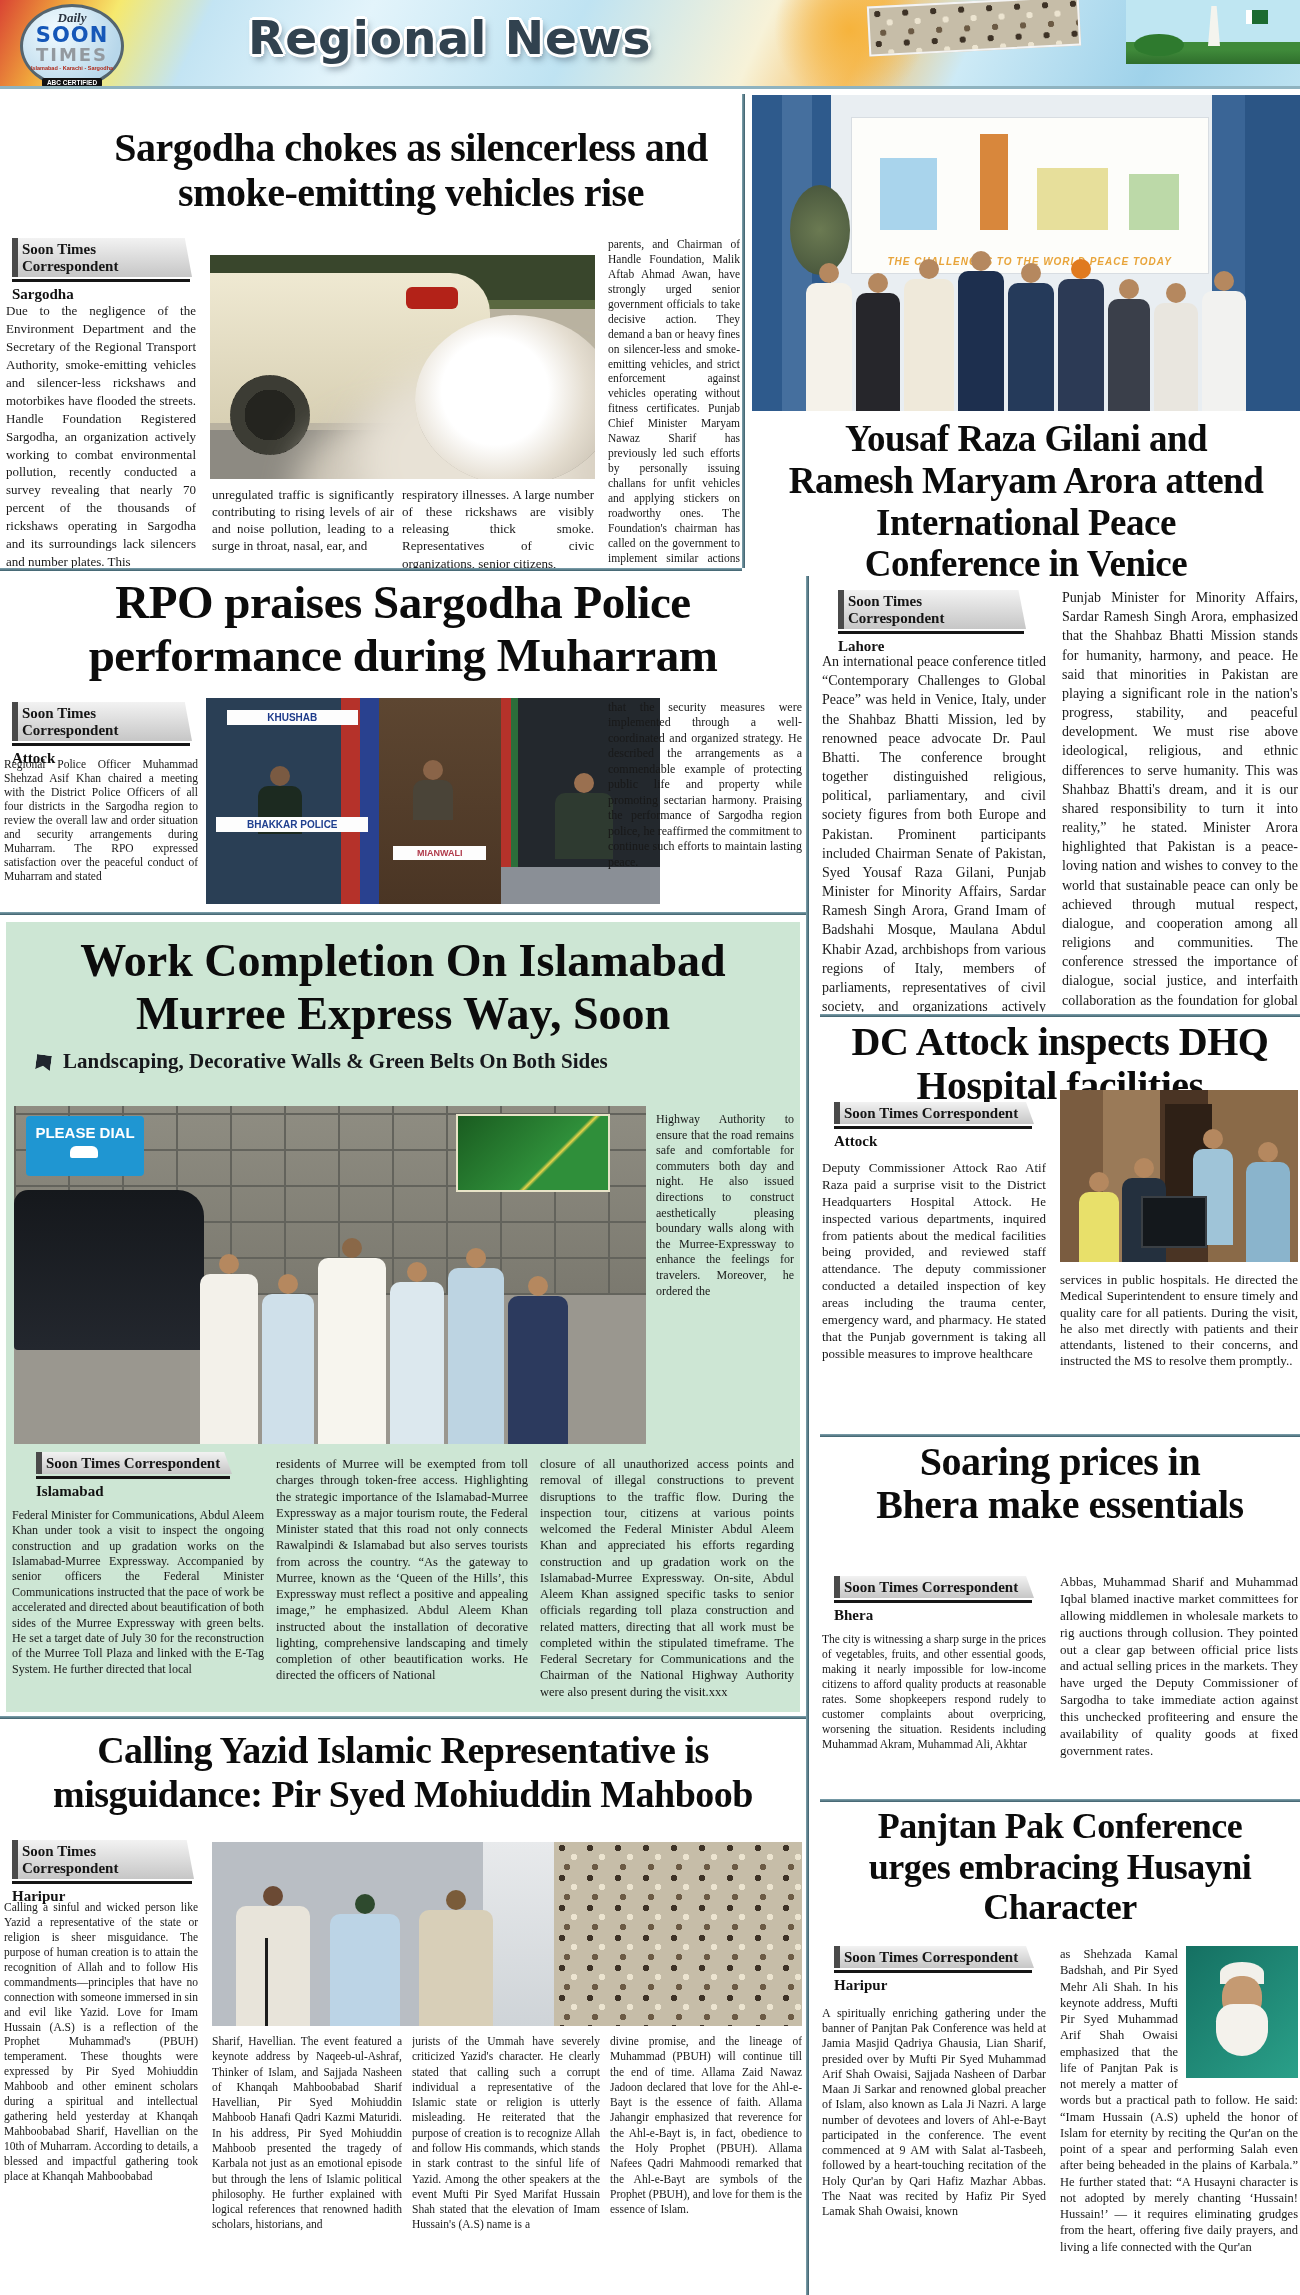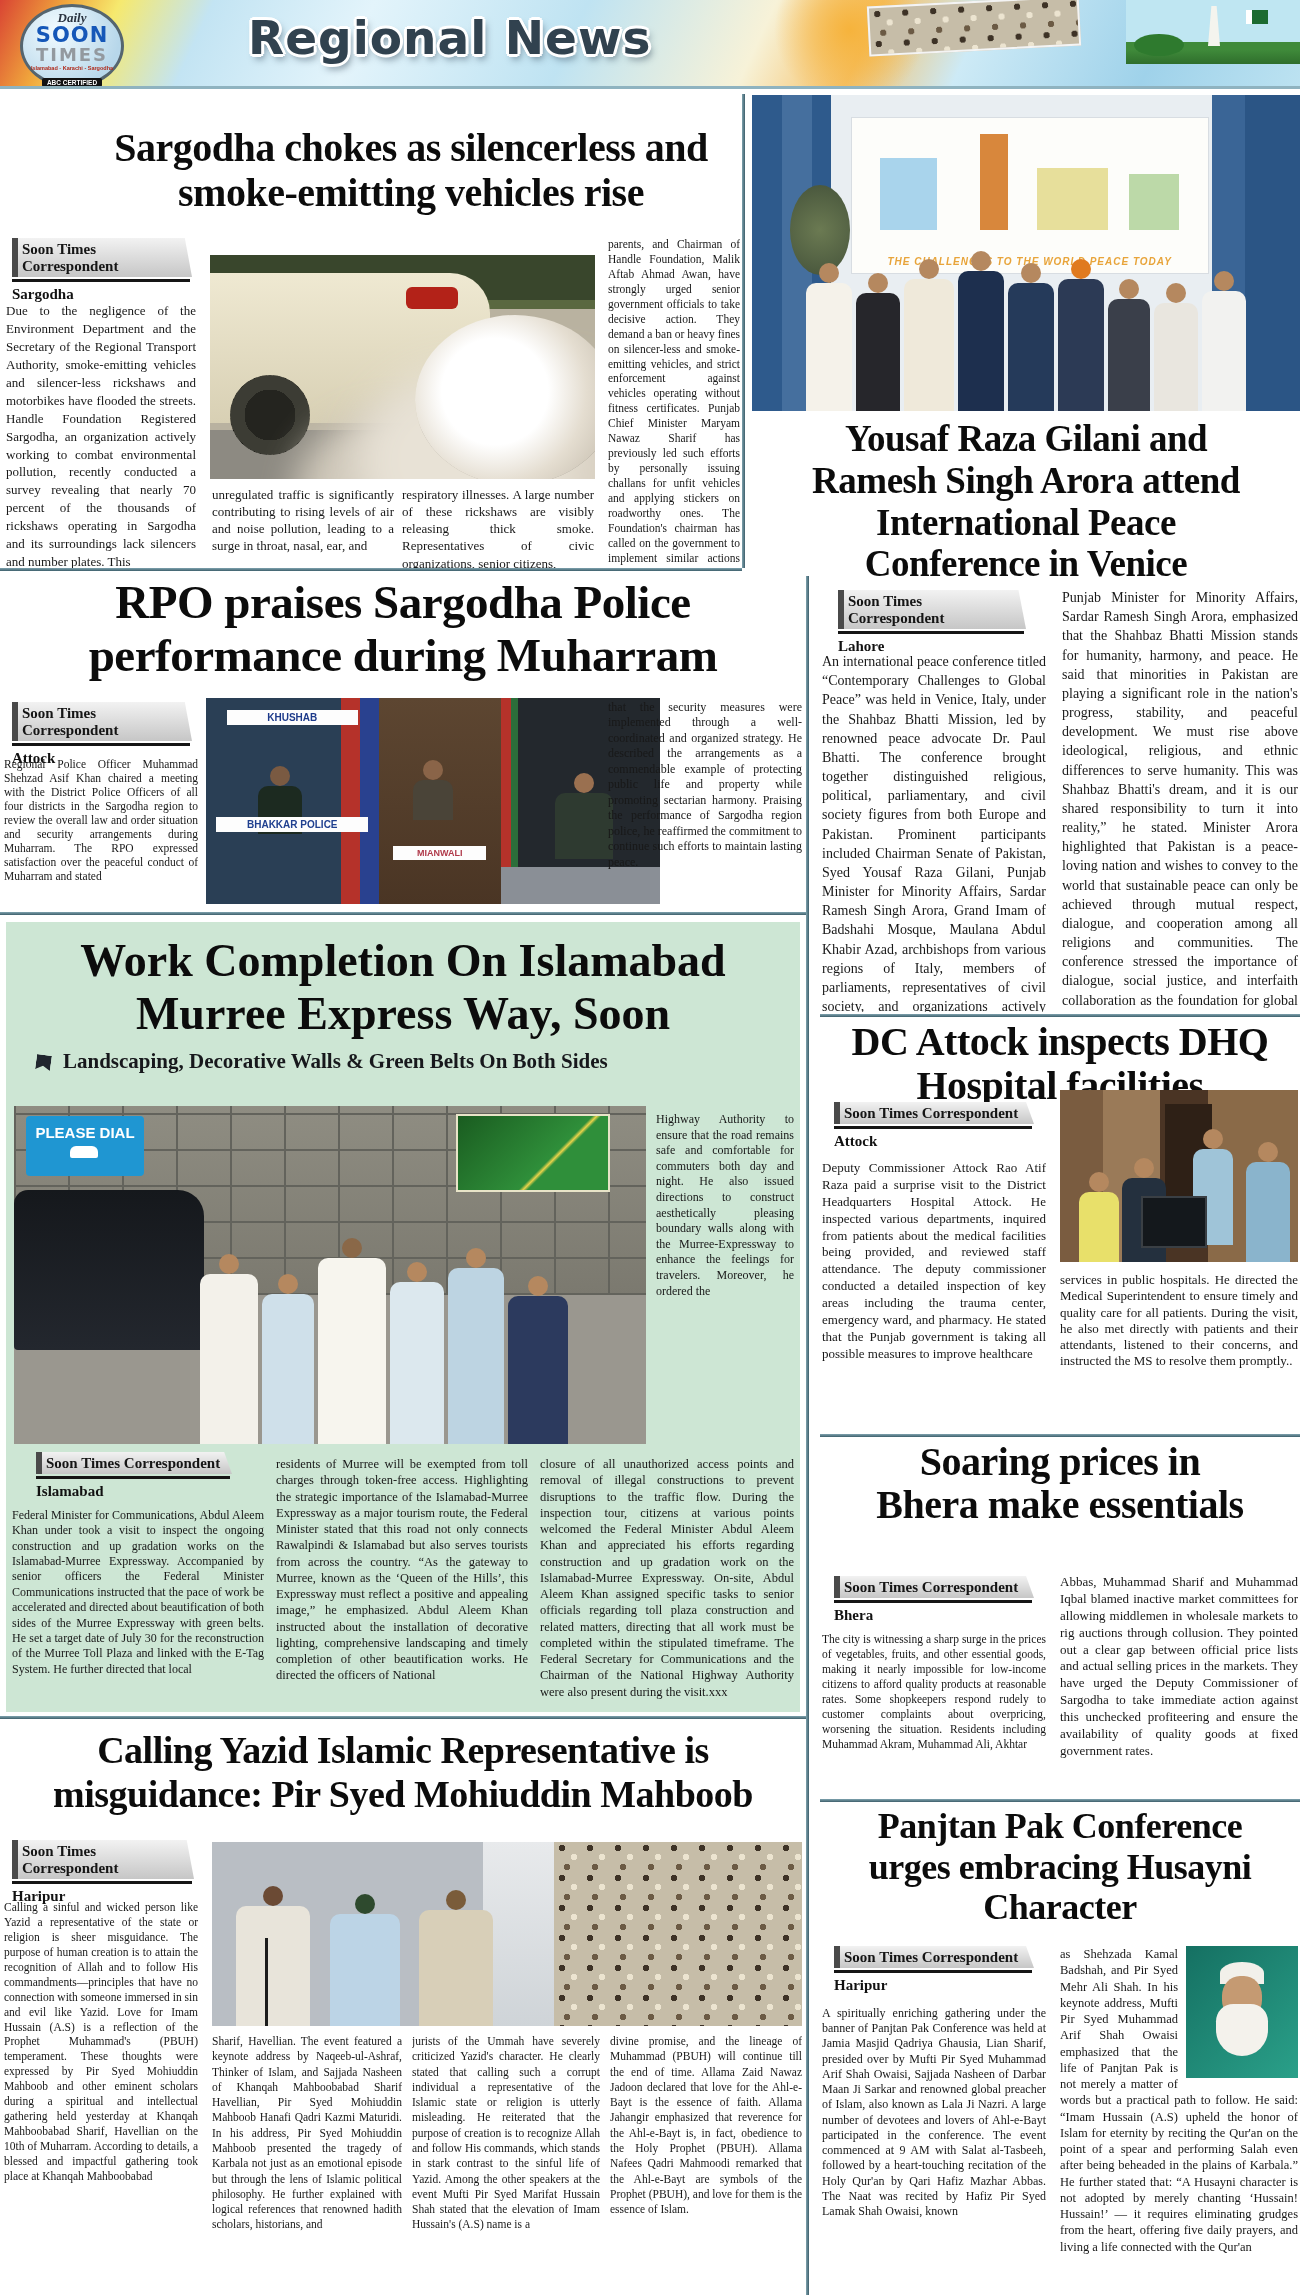--- a/index.html
+++ b/index.html
@@ -131,21 +131,21 @@
       <i class="fig" style="width:46px;height:140px;background:#1d2f4e;"></i>
       <i class="fig" style="width:46px;height:128px;background:#253a5a;"></i>
       <i class="fig" style="width:46px;height:132px;background:#2c3a55;--head:#e07a1f;"></i>
       <i class="fig" style="width:42px;height:112px;background:#3a3f4a;"></i>
       <i class="fig" style="width:44px;height:108px;background:#e9e6df;"></i>
       <i class="fig" style="width:44px;height:120px;background:#f2f2f0;"></i>
     </div>
   </div>
   <div class="hl" style="left:752px;top:418px;width:548px;font-size:37px;line-height:1.13;">
     <div>Yousaf Raza Gilani and</div>
-    <div>Ramesh Singh Arora attend</div>
+    <div>Ramesh Maryam Arora attend</div>
     <div>International Peace</div>
     <div>Conference in Venice</div>
   </div>
   <div class="byline" style="left:838px;top:590px;width:188px;">
     <div class="box">Soon Times Correspondent</div>
     <div class="rule"></div>
     <div class="city">Lahore</div>
   </div>
   <div class="bodycol" style="left:822px;top:652px;width:224px;height:360px;font-size:14px;line-height:1.37;">An international peace conference titled “Contemporary Challenges to Global Peace” was held in Venice, Italy, under the Shahbaz Bhatti Mission, led by renowned peace advocate Dr. Paul Bhatti. The conference brought together distinguished religious, political, parliamentary, and civil society figures from both Europe and Pakistan. Prominent participants included Chairman Senate of Pakistan, Syed Yousaf Raza Gilani, Punjab Minister for Minority Affairs, Sardar Ramesh Singh Arora, Grand Imam of Badshahi Mosque, Maulana Abdul Khabir Azad, archbishops from various regions of Italy, members of parliaments, representatives of civil society, and organizations actively promoting interfaith harmony. In his address,</div>
   <div class="bodycol" style="left:1062px;top:588px;width:236px;height:424px;font-size:14px;line-height:1.37;">Punjab Minister for Minority Affairs, Sardar Ramesh Singh Arora, emphasized that the Shahbaz Bhatti Mission stands for humanity, harmony, and peace. He said that minorities in Pakistan are playing a significant role in the nation's progress, stability, and peaceful development. We must rise above ideological, religious, and ethnic differences to serve humanity. This was Shahbaz Bhatti's dream, and it is our shared responsibility to turn it into reality,” he stated. Minister Arora highlighted that Pakistan is a peace-loving nation and wishes to convey to the world that sustainable peace can only be achieved through mutual respect, dialogue, and cooperation among all religions and communities. The conference stressed the importance of dialogue, social justice, and interfaith collaboration as the foundation for global peace.</div>

